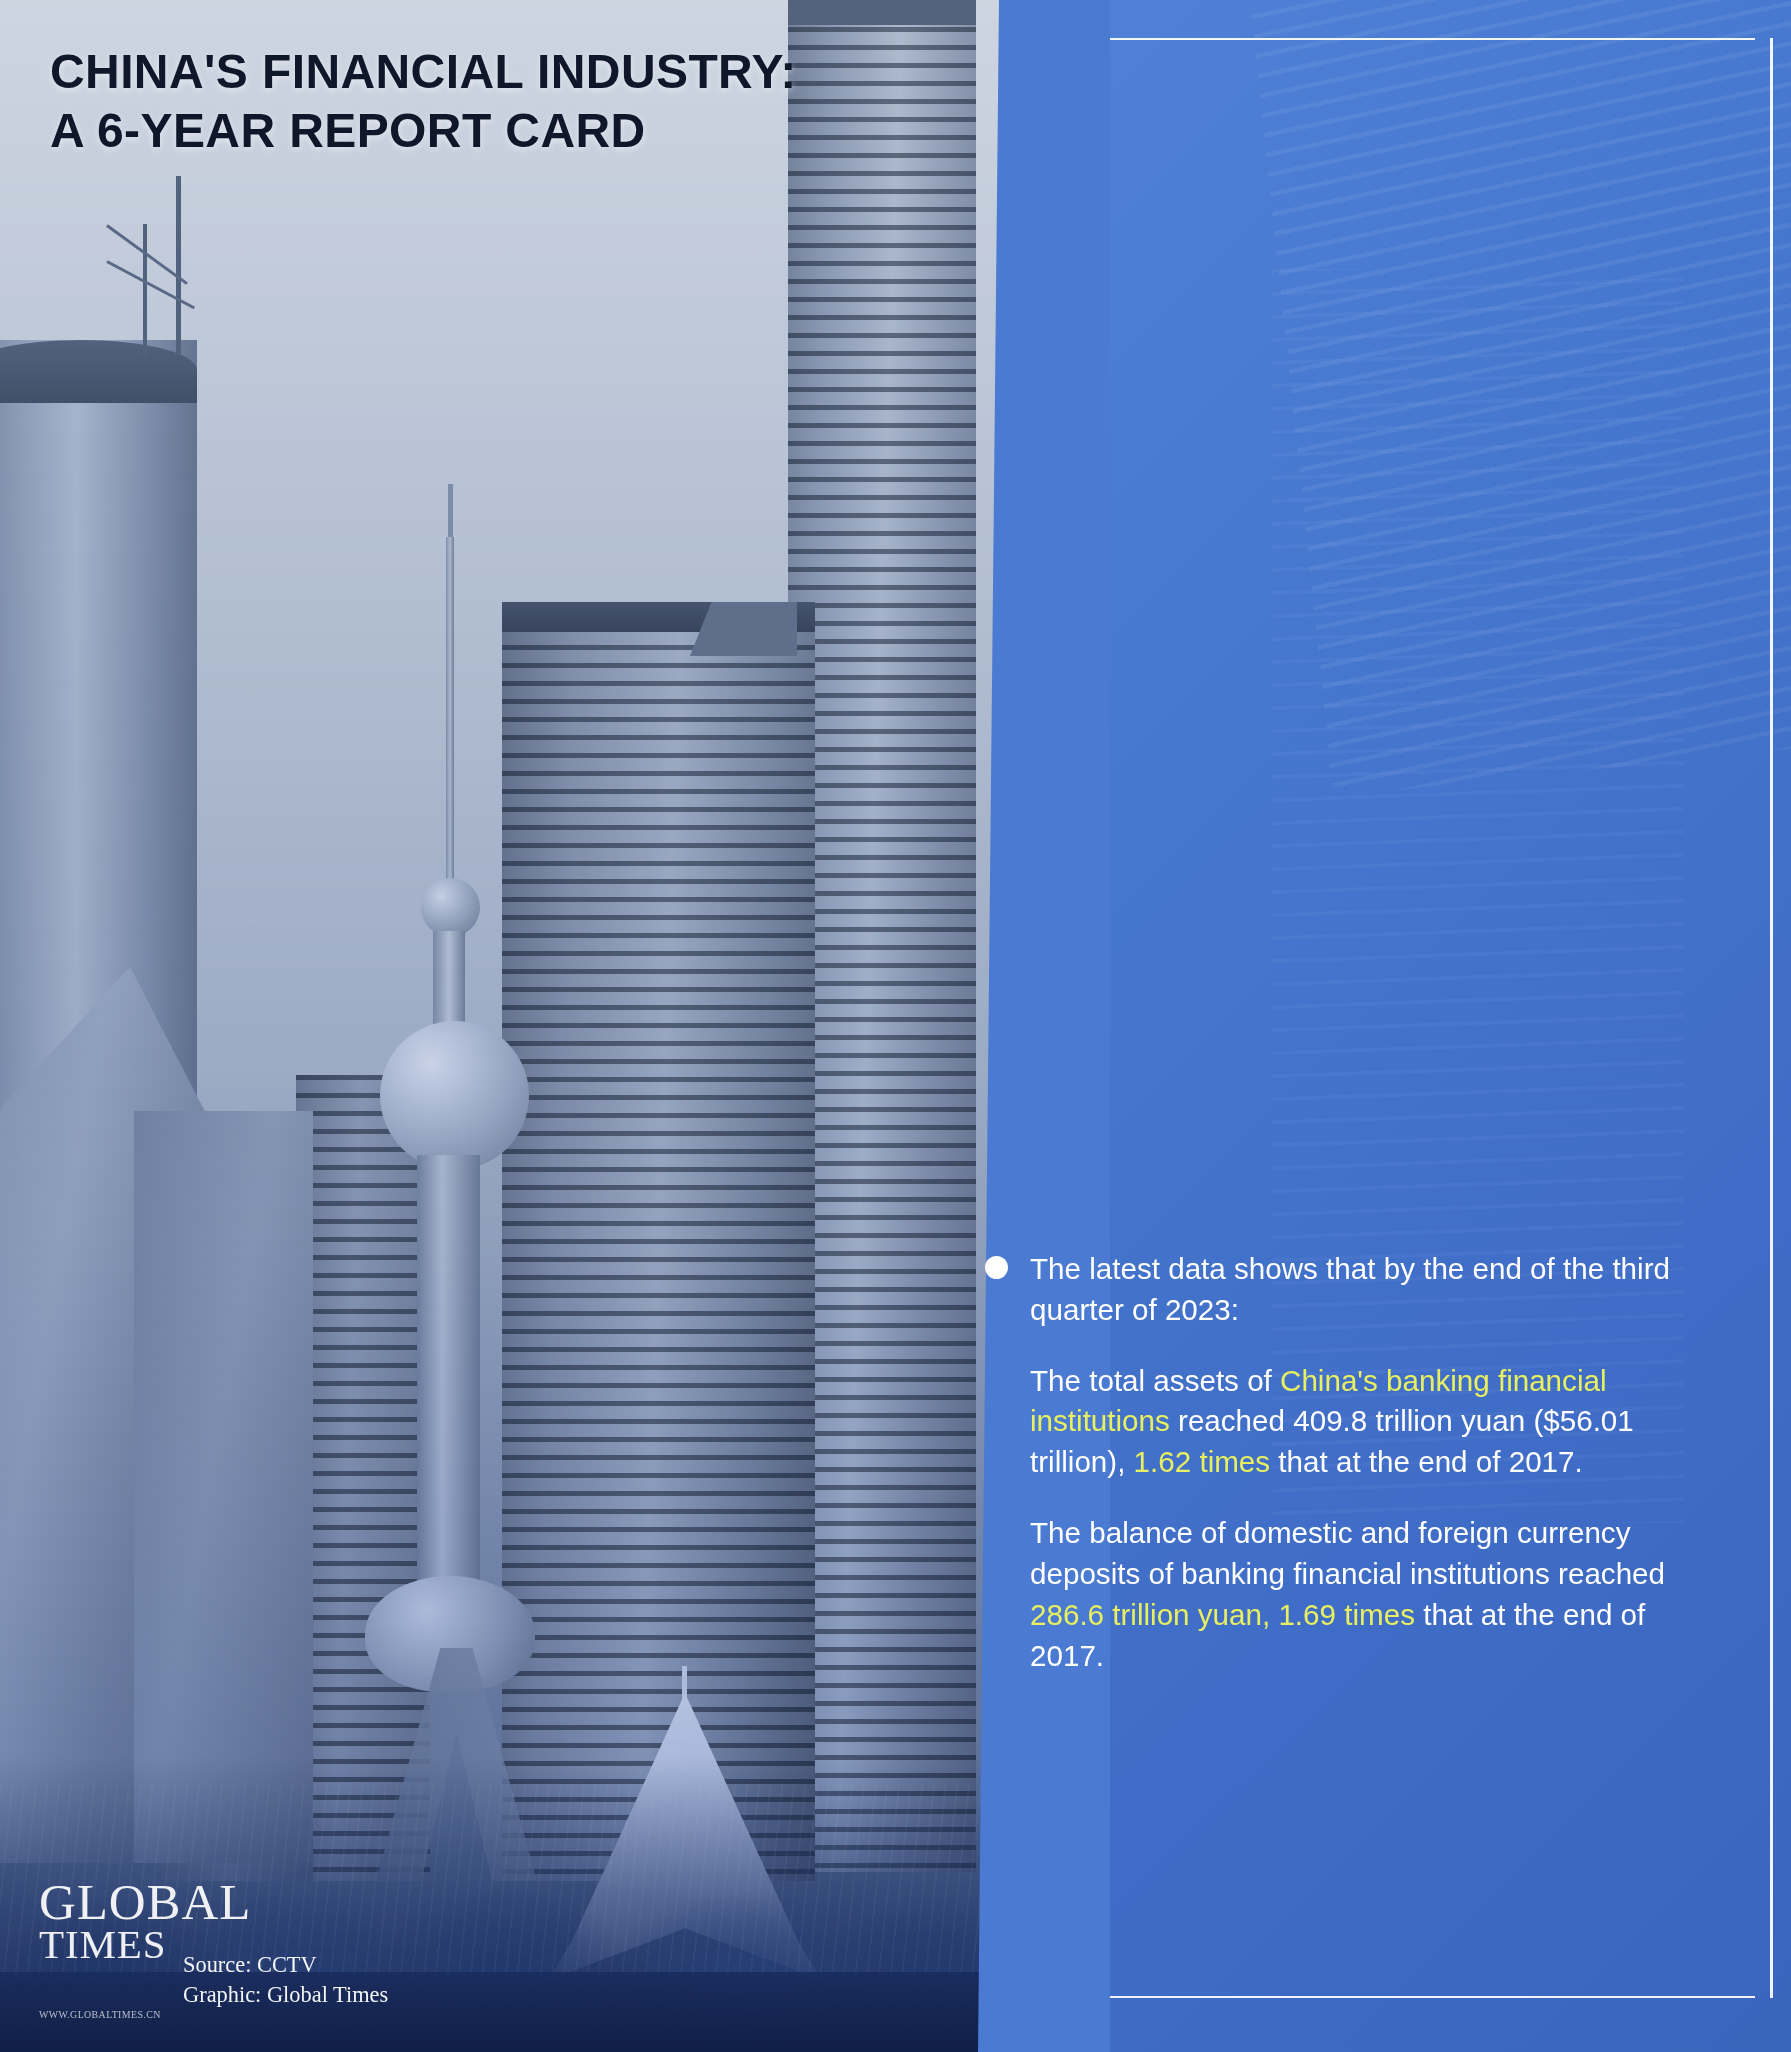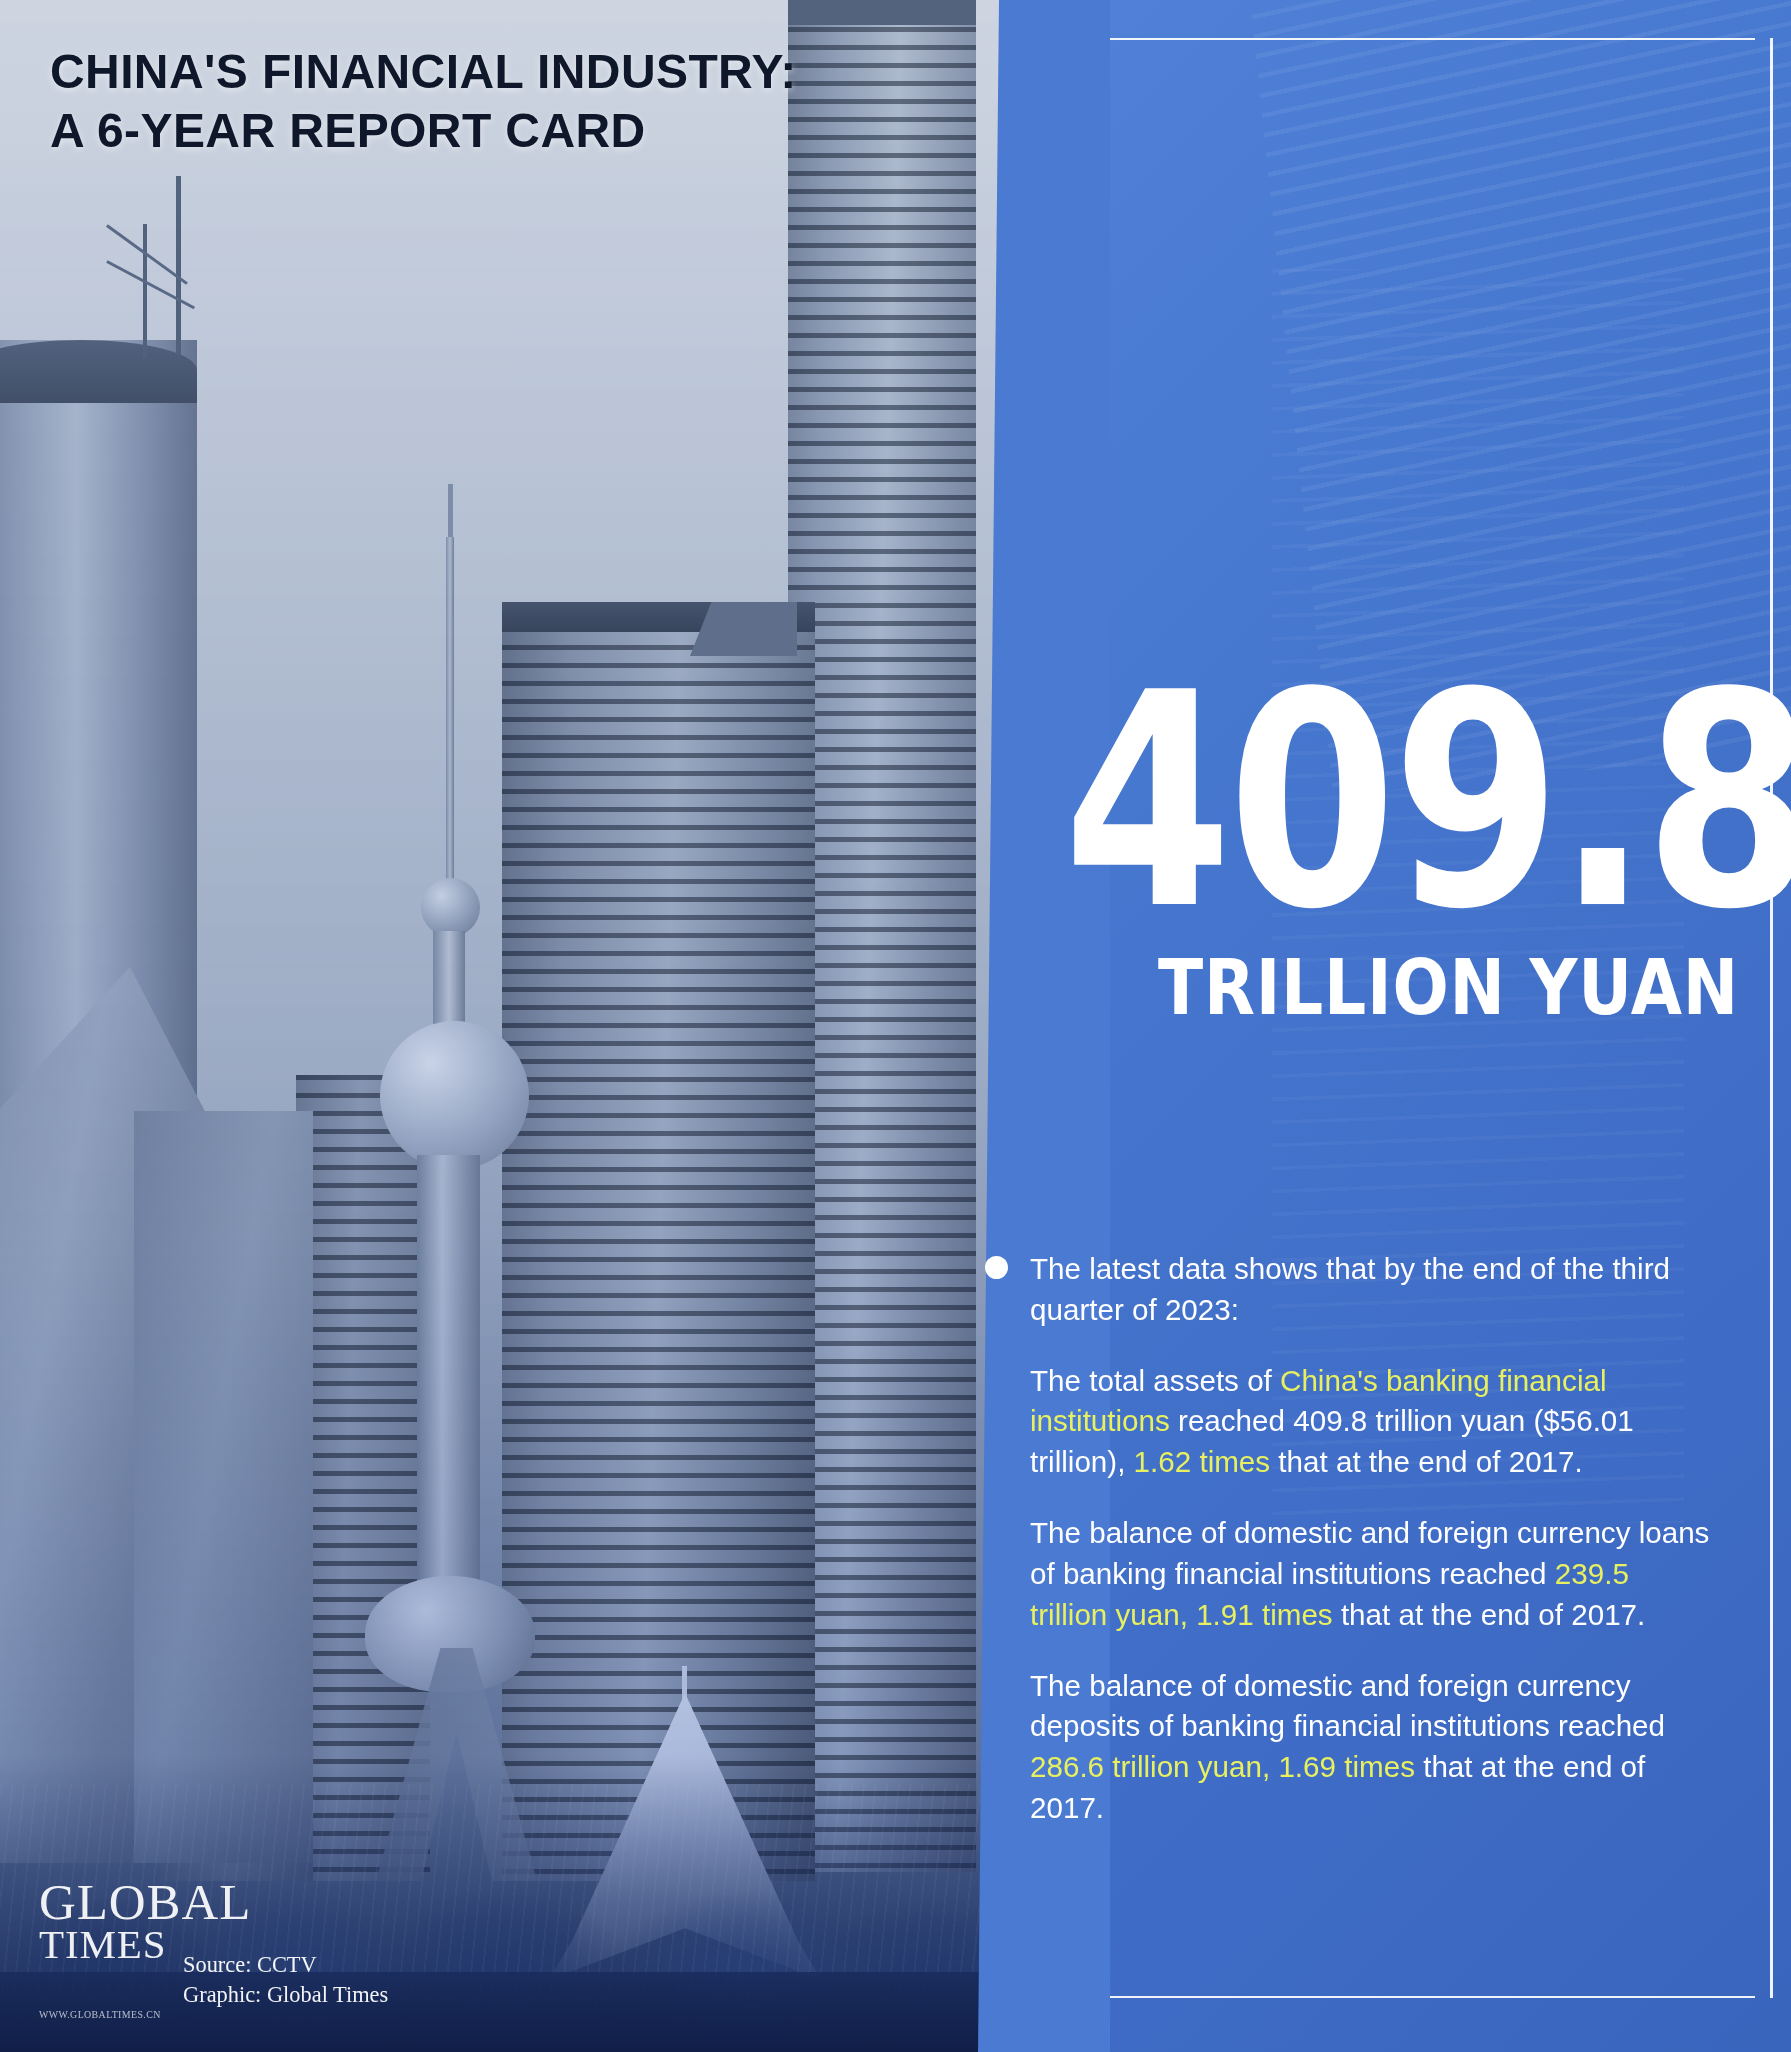--- a/index.html
+++ b/index.html
@@ -455,30 +455,25 @@
     <div class="ground"></div>
 
     <div class="photo-tint"></div>
   </div>
 
   <div class="photo-edge"></div>
 
   <div class="headline" style="white-space: pre-line;">CHINA'S FINANCIAL INDUSTRY:
 A 6-YEAR REPORT CARD</div>
 
-  <div class="bignum-wrap">
-    <div class="bignum">409.8</div>
-    <div class="bigunit">TRILLION YUAN</div>
-  </div>
 
   <div class="bullet-dot"></div>
   <div class="body-block">
     <p class="para">The latest data shows that by the end of the third quarter of 2023:</p>
     <p class="para"><span>The total assets of </span><span class="hl">China's banking financial institutions</span><span> reached 409.8 trillion yuan ($56.01 trillion), </span><span class="hl">1.62 times</span><span> that at the end of 2017.</span></p>
-    <p class="para"><span>The balance of domestic and foreign currency loans of banking financial institutions reached </span><span class="hl">239.5 trillion yuan, 1.91 times</span><span> that at the end of 2017.</span></p>
     <p class="para"><span>The balance of domestic and foreign currency deposits of banking financial institutions reached </span><span class="hl">286.6 trillion yuan, 1.69 times</span><span> that at the end of 2017.</span></p>
   </div>
 
   <div class="gt-logo">
     <div class="l1">GLOBAL</div>
     <div class="l2">TIMES</div>
     <div class="l3">WWW.GLOBALTIMES.CN</div>
   </div>
   <div class="credits">
     <div>Source: CCTV</div>

